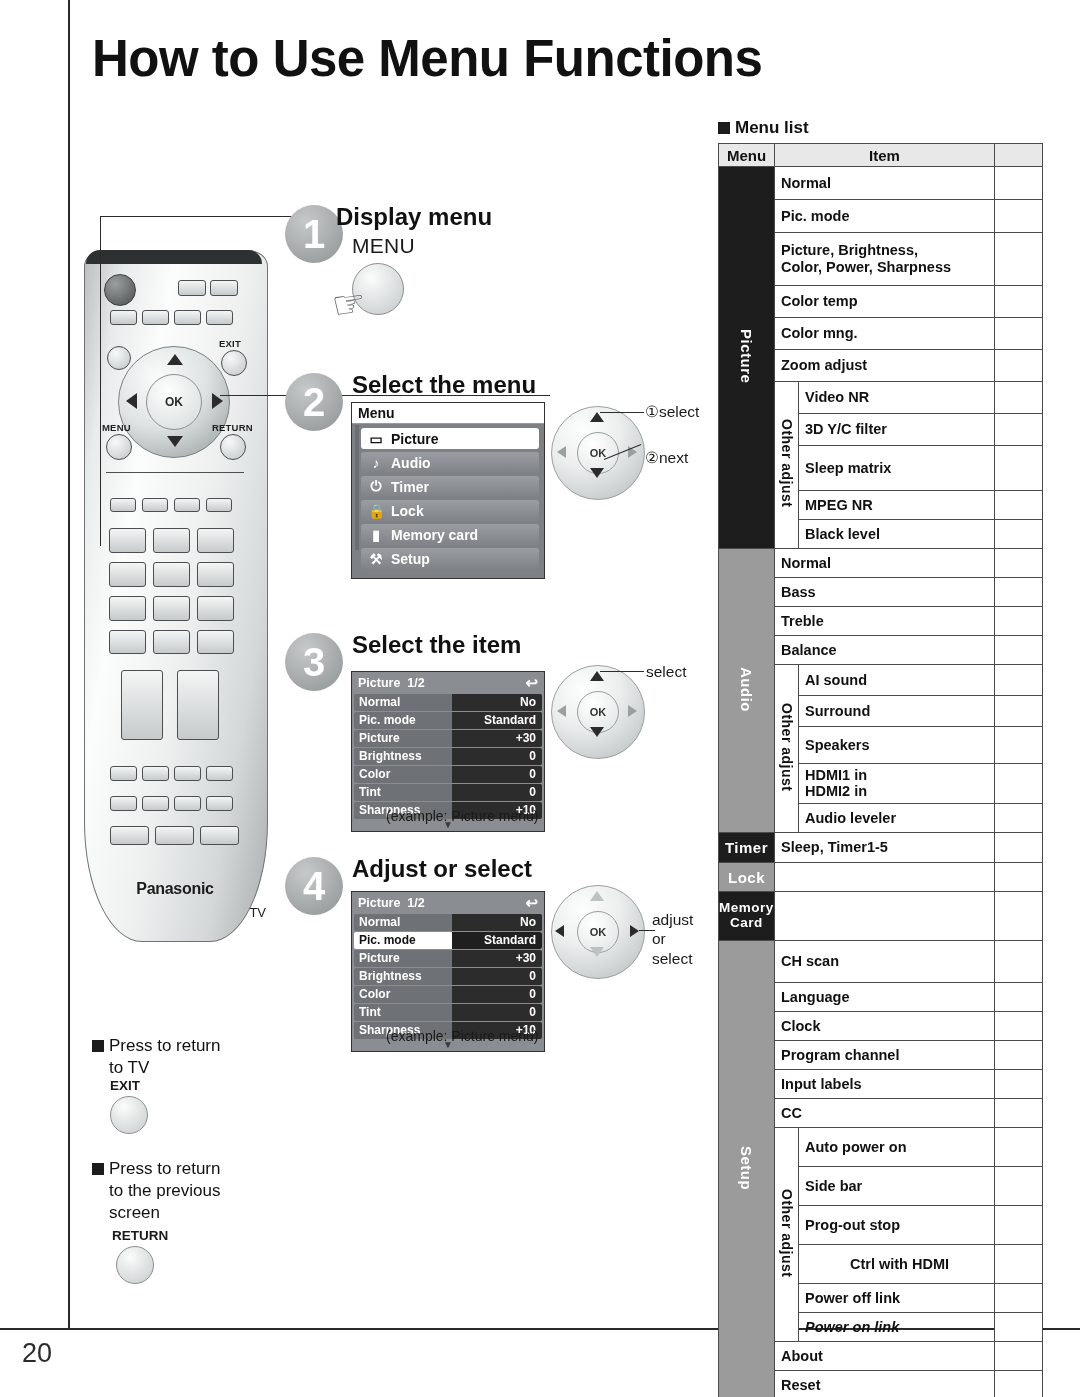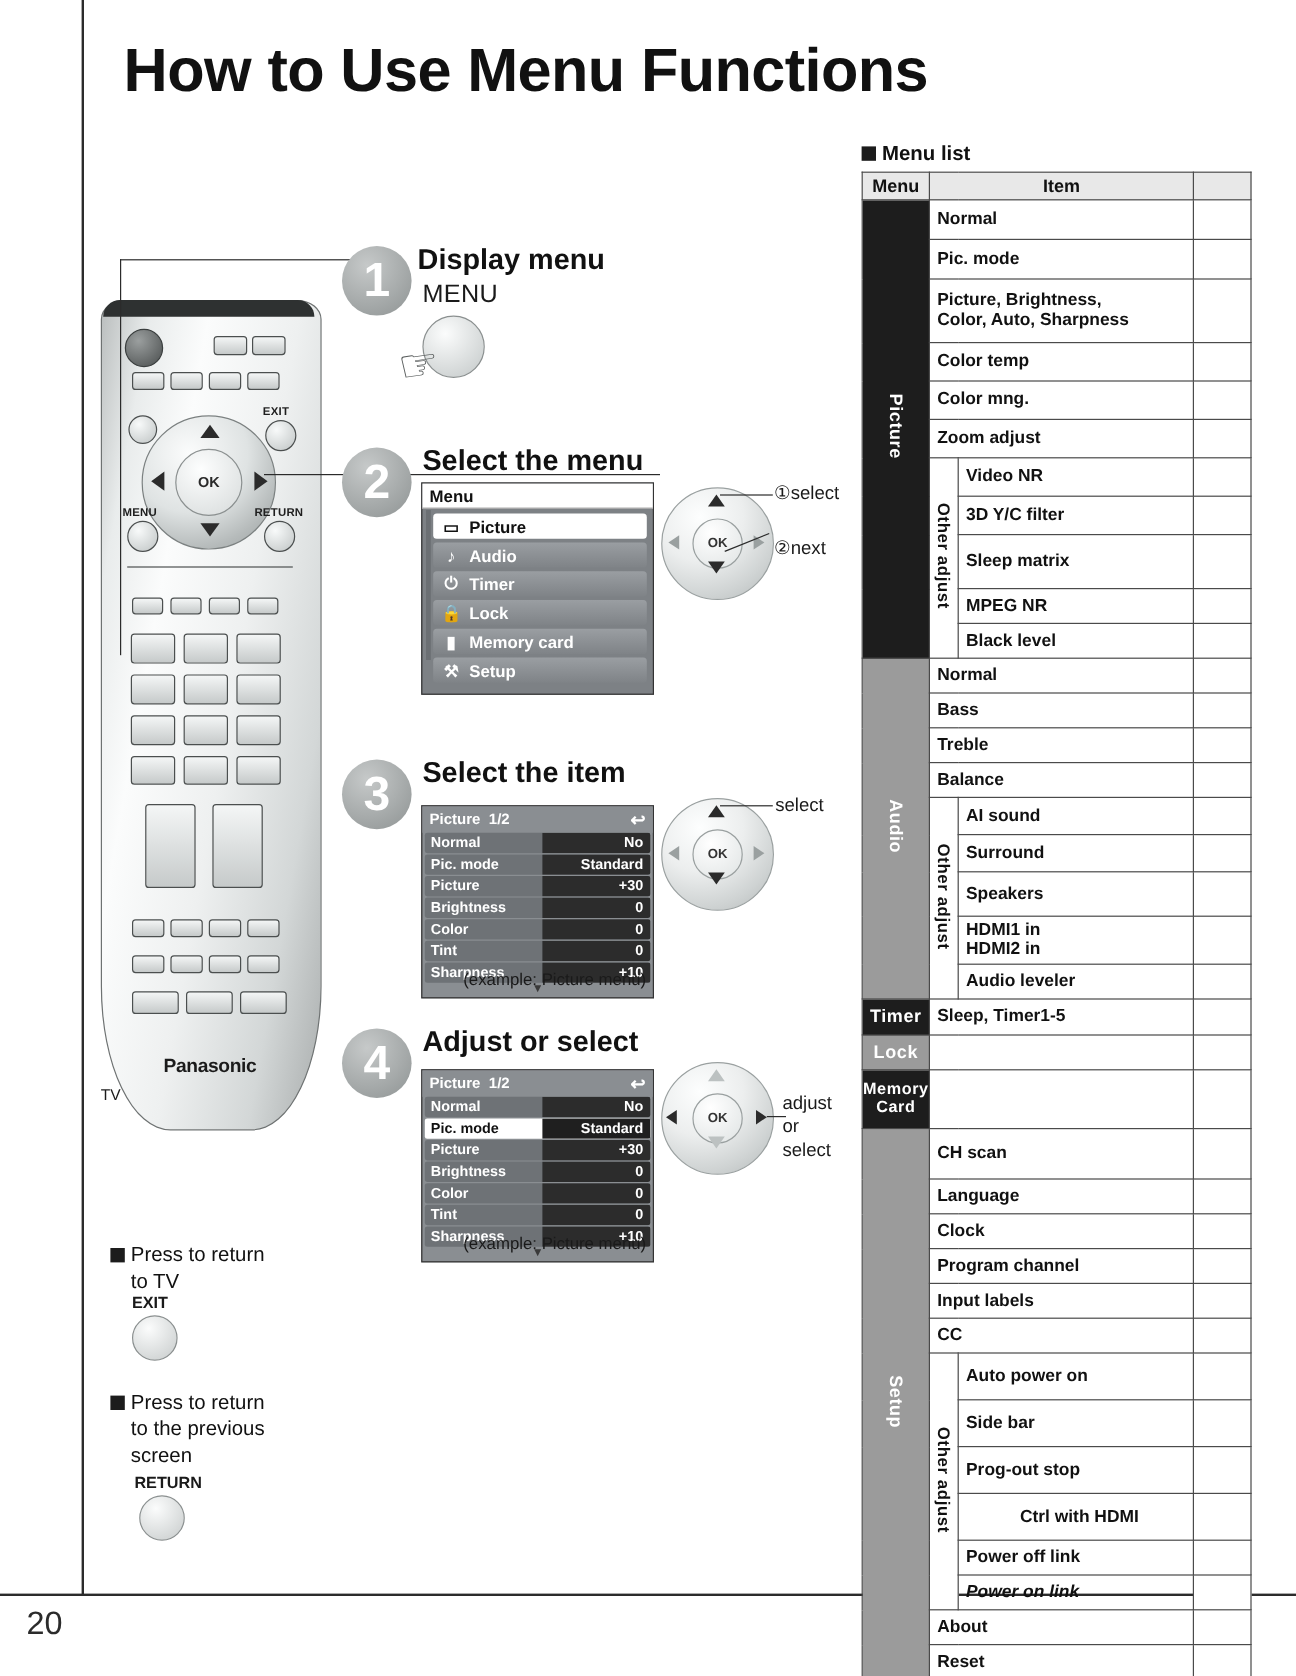--- a/index.html
+++ b/index.html
@@ -15,21 +15,20 @@
 
   
   .left-rule{position:absolute;left:68px;top:0;width:2px;height:1330px;background:#2b2b2b;}
   .bottom-rule{position:absolute;left:0;top:1328px;width:1080px;height:2px;background:#2b2b2b;}
 
   
   .title{
     position:absolute;left:92px;top:32px;width:900px;
     font-size:51px;font-weight:bold;letter-spacing:-0.5px;color:#111;
     line-height:1.05;
-    margin-left:11px;
   }
   
   .intro{
     position:absolute;left:92px;top:118px;width:610px;
     font-size:17.5px;line-height:1.5;color:#1a1a1a;
   }
 
   
   .pagenum{position:absolute;left:22px;top:1338px;font-size:27px;color:#2b2b2b;}
 
@@ -116,21 +115,21 @@
     display:flex;align-items:center;justify-content:center;
     font-size:12px;font-weight:bold;color:#2a2a2a;
   }
   .arrow{position:absolute;width:0;height:0;}
   .ar-up{left:83px;top:104px;border-left:8px solid transparent;border-right:8px solid transparent;border-bottom:11px solid #2b2b2b;}
   .ar-dn{left:83px;top:186px;border-left:8px solid transparent;border-right:8px solid transparent;border-top:11px solid #2b2b2b;}
   .ar-lf{left:42px;top:143px;border-top:8px solid transparent;border-bottom:8px solid transparent;border-right:11px solid #2b2b2b;}
   .ar-rt{left:128px;top:143px;border-top:8px solid transparent;border-bottom:8px solid transparent;border-left:11px solid #2b2b2b;}
   .hr-line{position:absolute;left:22px;width:138px;height:1.4px;background:#4c5050;}
   .brand{position:absolute;left:0;width:182px;text-align:center;font-size:16px;font-weight:bold;color:#1b1b1b;letter-spacing:-0.3px;}
-  .brandtv{position:absolute;left:0;width:182px;text-align:left;font-size:13px;color:#1b1b1b;}
+  .brandtv{position:absolute;left:0;width:182px;text-align:right;font-size:13px;color:#1b1b1b;}
 
   
   .leader{position:absolute;background:#2b2b2b;}
 
   
   .stepnum{
     position:absolute;width:58px;height:58px;border-radius:50%;
     background:radial-gradient(circle at 36% 28%,#c6c9c9,#8e9393);
     color:#fff;font-size:40px;font-weight:bold;
     display:flex;align-items:center;justify-content:center;
@@ -304,21 +303,21 @@
     <div class="brand" style="top:630px;">Panasonic</div>
     <div class="brandtv" style="top:655px;">TV</div>
   </div>
 
   <div class="leader" style="left:100px;top:216px;width:1.4px;height:330px;"></div>
   <div class="leader" style="left:100px;top:216px;width:200px;height:1.4px;"></div>
 
   <div class="leader" style="left:220px;top:395px;width:330px;height:1.4px;"></div>
 
   <div class="stepnum" style="left:285px;top:205px;">1</div>
-  <div class="stephead" style="left:348px;top:203px;">Display menu</div>
+  <div class="stephead" style="left:336px;top:203px;">Display menu</div>
   <div class="menuword" style="left:352px;top:234px;">MENU</div>
   <div class="menubtn" style="left:352px;top:263px;"></div>
   <div class="hand" style="left:332px;top:282px;">☞</div>
 
   <div class="stepnum" style="left:285px;top:373px;">2</div>
   <div class="stephead" style="left:352px;top:371px;">Select the menu</div>
 
   <div class="osd-menu" style="left:351px;top:402px;">
     <div class="hdr">Menu</div>
     <div class="rows">
@@ -502,21 +501,21 @@
         <td class="cat dark" rowspan="11"><span class="vtext">Picture</span></td>
         <td class="itemcell" colspan="2" style="height:26px;">Normal</td>
         <td class="refcell"></td>
       </tr>
       <tr>
         <td class="itemcell" colspan="2" style="height:26px;">Pic. mode</td>
         <td class="refcell"></td>
       </tr>
       <tr>
         <td class="itemcell" colspan="2" style="height:46px;white-space:pre-line;">Picture, Brightness,
-Color, Auto, Sharpness</td>
+Color, Power, Sharpness</td>
         <td class="refcell"></td>
       </tr>
       <tr>
         <td class="itemcell" colspan="2" style="height:25px;">Color temp</td>
         <td class="refcell"></td>
       </tr>
       <tr>
         <td class="itemcell" colspan="2" style="height:25px;">Color mng.</td>
         <td class="refcell"></td>
       </tr>

